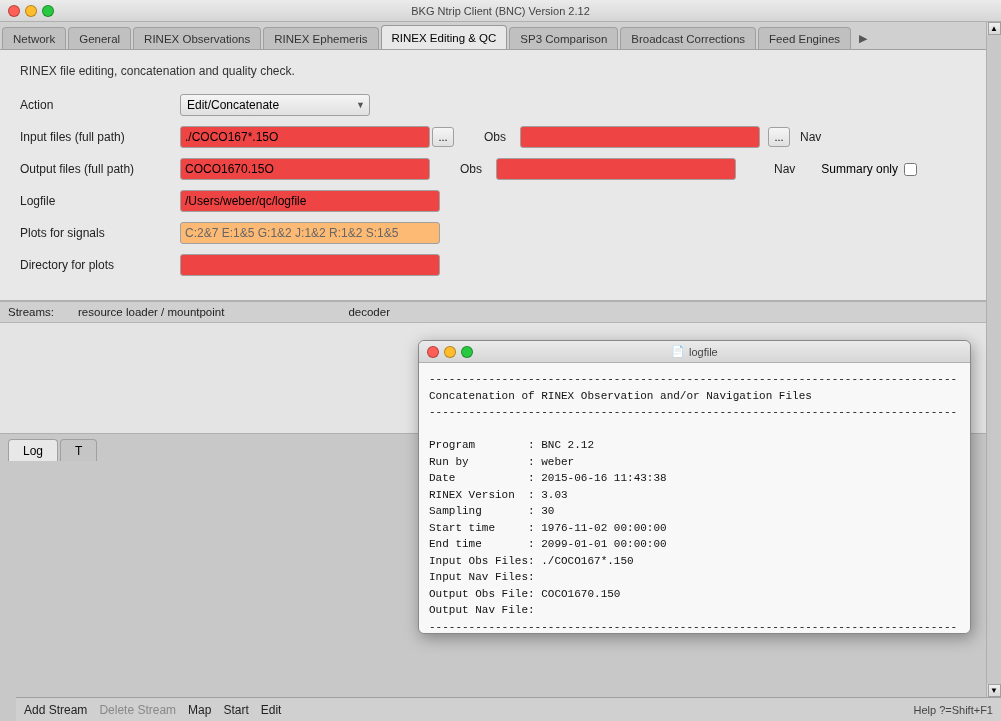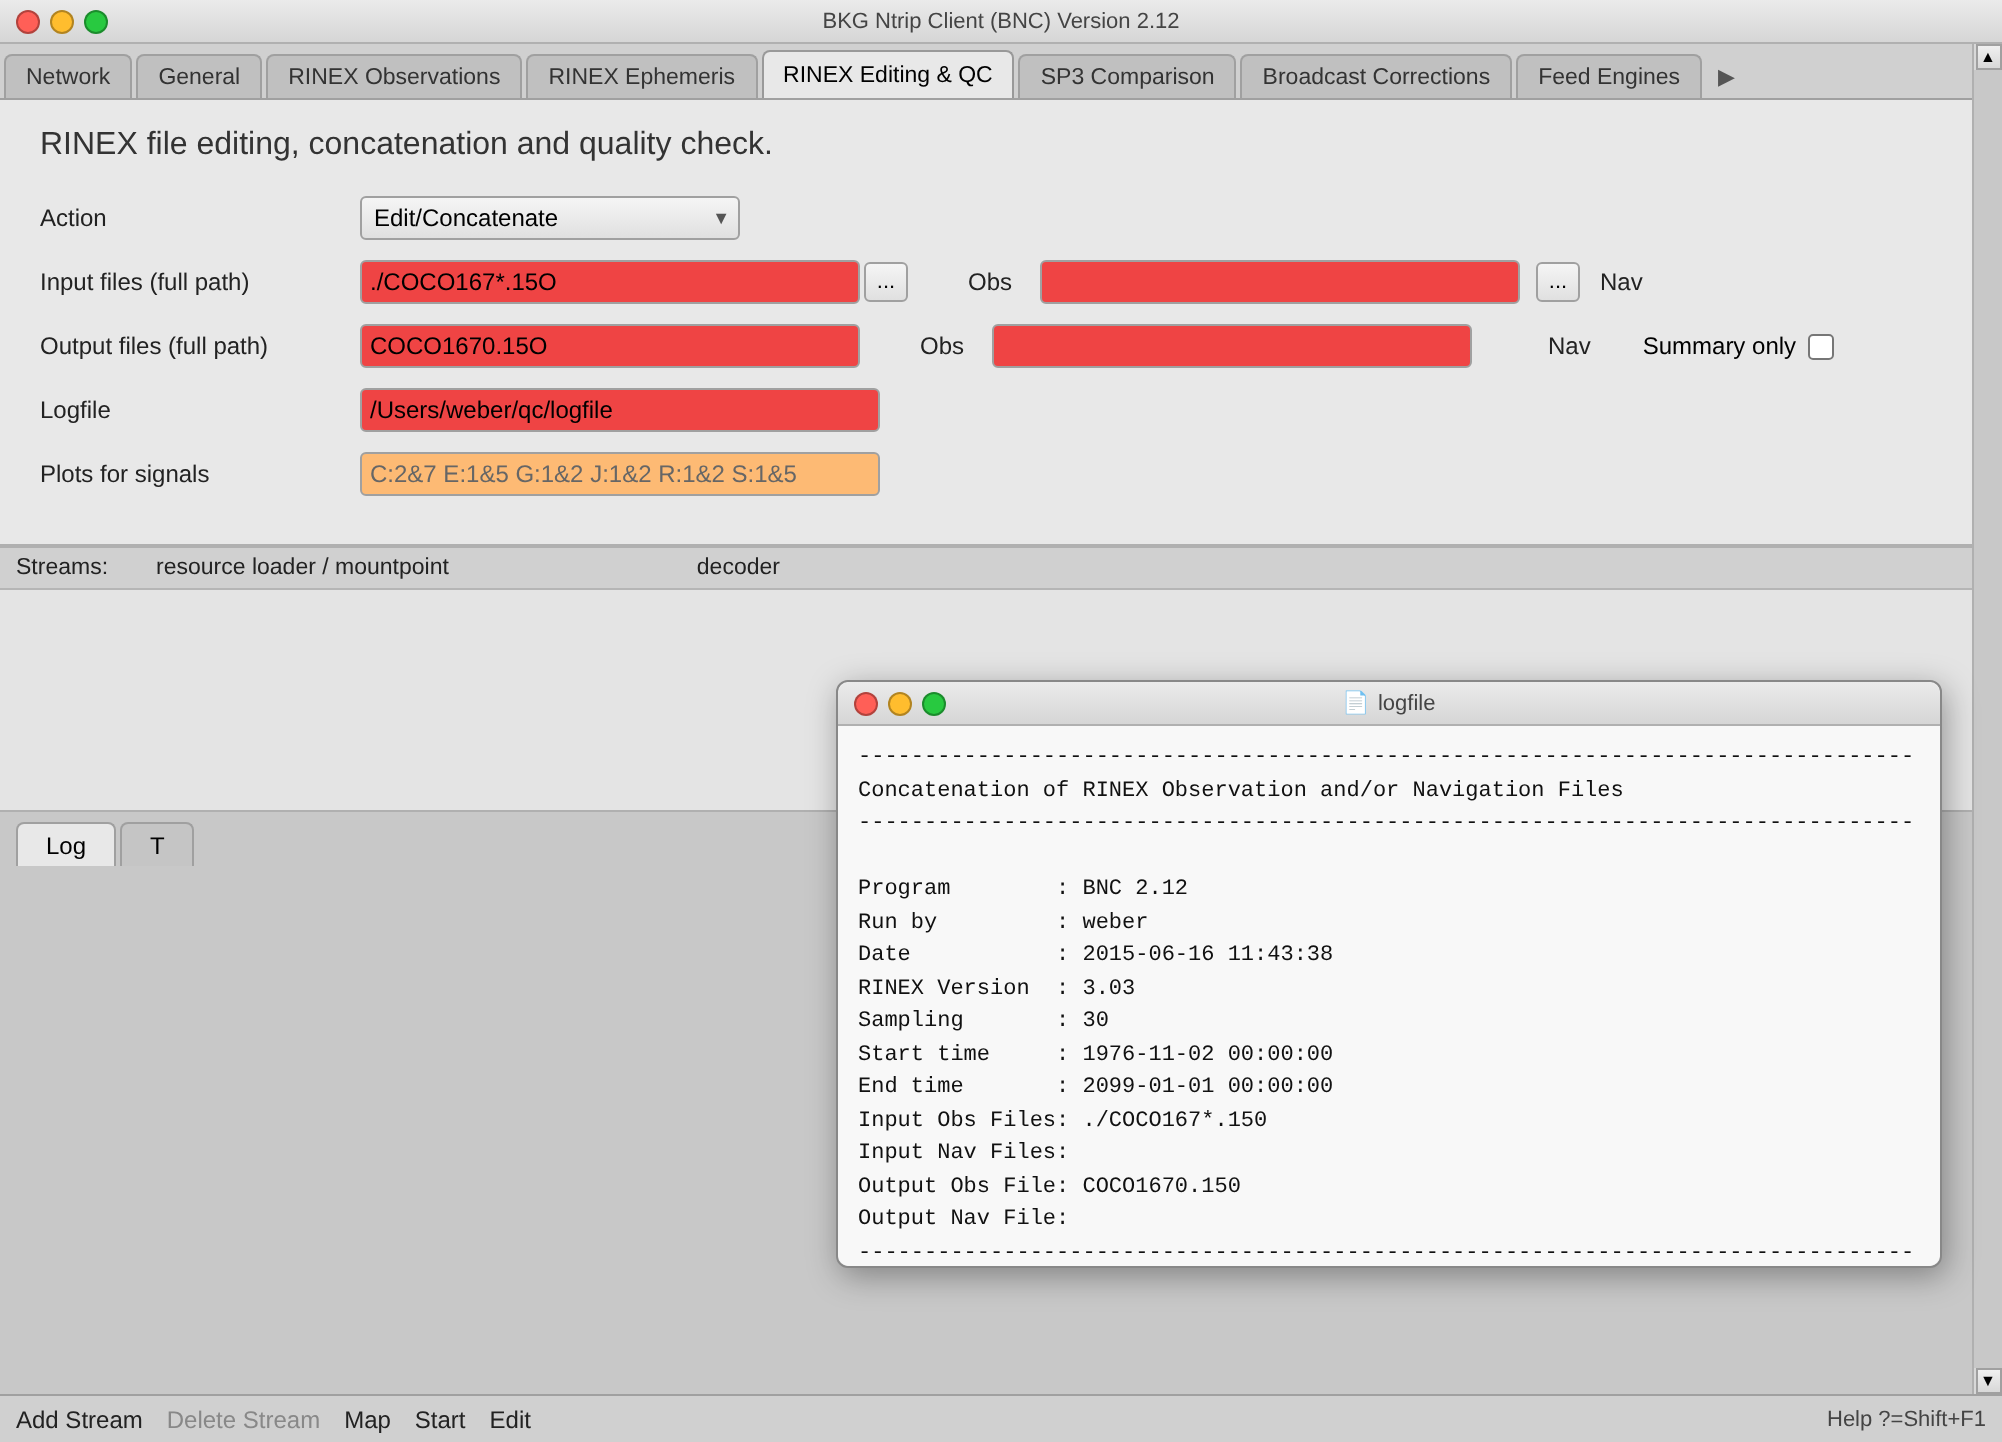--- a/index.html
+++ b/index.html
@@ -85,21 +85,21 @@
       align-items: center;
     }
 
     
     .main-content {
       background: #e8e8e8;
       padding: 14px 20px;
       border-bottom: 1px solid #b0b0b0;
     }
     .description {
-      font-size: 16px;
+      font-size: 12px;
       color: #333;
       margin-bottom: 16px;
     }
 
     
     .form-row {
       display: flex;
       align-items: center;
       margin-bottom: 10px;
     }
@@ -229,21 +229,21 @@
       margin-right: 2px;
     }
     .log-tab.active {
       background: #e8e8e8;
     }
 
     
     .bottom-bar {
       position: absolute;
       bottom: 0;
-      left: 0;
+      left: 16px;
       right: 0;
       height: 24px;
       background: #d0d0d0;
       border-top: 1px solid #a0a0a0;
       display: flex;
       align-items: center;
       padding: 0 8px;
       gap: 12px;
     }
     .bottom-btn {
@@ -434,20 +434,24 @@
   <div class="form-row">
     <div class="form-label">Logfile</div>
     <input class="form-input" style="width: 260px;" type="text" value="/Users/weber/qc/logfile">
   </div>
 
   <div class="form-row">
     <div class="form-label">Plots for signals</div>
     <input class="form-input disabled" style="width: 260px;" type="text" value="C:2&amp;7 E:1&amp;5 G:1&amp;2 J:1&amp;2 R:1&amp;2 S:1&amp;5">
   </div>
 
+  <div class="form-row">
+    <div class="form-label">Directory for plots</div>
+    <input class="form-input" style="width: 260px;" type="text" value="">
+  </div>
 </div>
 
 <div class="streams-section">
   <div class="streams-header">
     <span>Streams:</span>
     <span>resource loader / mountpoint</span>
     <span style="margin-left: 100px;">decoder</span>
   </div>
   <div class="streams-body"></div>
 

